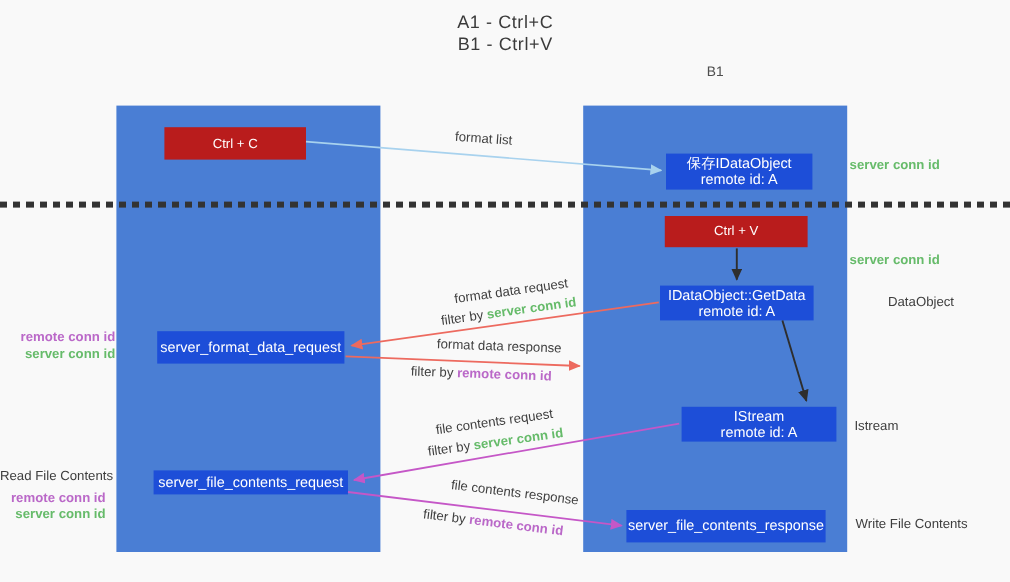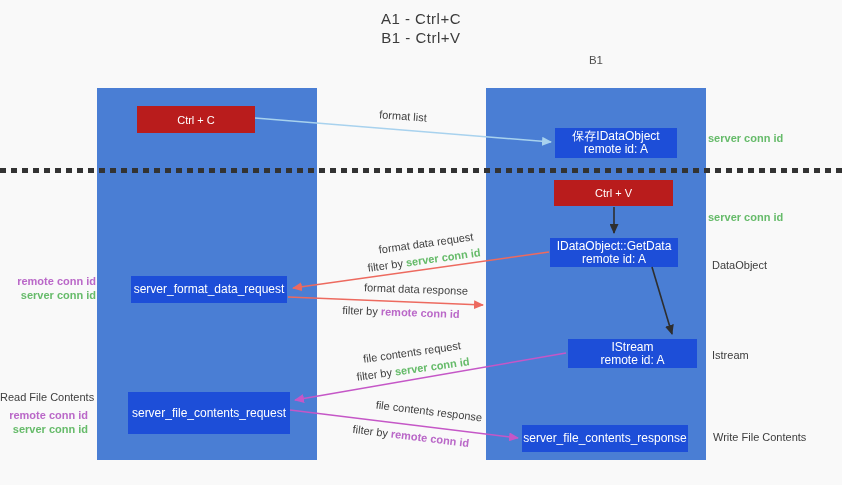--- a/index.html
+++ b/index.html
@@ -92,21 +92,21 @@
   </div>
   <div class="node" style="left:550px;top:238px;width:128px;height:29px;">
     <div>IDataObject::GetData</div>
     <div>remote id: A</div>
   </div>
   <div class="node" style="left:568px;top:339px;width:129px;height:29px;">
     <div>IStream</div>
     <div>remote id: A</div>
   </div>
   <div class="node" style="left:131px;top:276px;width:156px;height:27px;">server_format_data_request</div>
-  <div class="node" style="left:128px;top:392px;width:162px;height:42px;">server_file_contents_request</div>
+  <div class="node" style="left:128px;top:392px;width:162px;height:20px;">server_file_contents_request</div>
   <div class="node" style="left:522px;top:425px;width:166px;height:27px;">server_file_contents_response</div>
 
   <div class="lbl r-pos4" style="left:403px;top:116px;">format list</div>
 
   <div class="lbl r-neg8" style="left:426px;top:243px;">format data request</div>
   <div class="lbl r-neg8" style="left:424px;top:260px;">
     <span>filter by </span><span class="green">server conn id</span>
   </div>
 
   <div class="lbl r-pos2" style="left:416px;top:289px;">format data response</div>
@@ -119,21 +119,21 @@
     <span>filter by </span><span class="green">server conn id</span>
   </div>
 
   <div class="lbl r-pos7" style="left:429px;top:411px;">file contents response</div>
   <div class="lbl r-pos7" style="left:411px;top:436px;">
     <span>filter by </span><span class="purple">remote conn id</span>
   </div>
 
   <div class="side green" style="left:708px;top:132px;">server conn id</div>
   <div class="side green" style="left:708px;top:211px;">server conn id</div>
-  <div class="side side-dark" style="left:712px;top:246px;margin-top:13px;">DataObject</div>
+  <div class="side side-dark" style="left:740px;top:246px;">DataObject</div>
   <div class="side side-dark" style="left:712px;top:349px;">Istream</div>
   <div class="side side-dark" style="left:713px;top:431px;">Write File Contents</div>
 
   <div class="leftblock" style="left:0;width:96px;top:274px;">
     <div class="purple">remote conn id</div>
     <div class="green">server conn id</div>
   </div>
   <div class="leftblock" style="left:0;width:88px;top:390px;">
     <div class="side-dark" style="margin-bottom:4px;">Read File Contents</div>
     <div class="purple">remote conn id</div>

